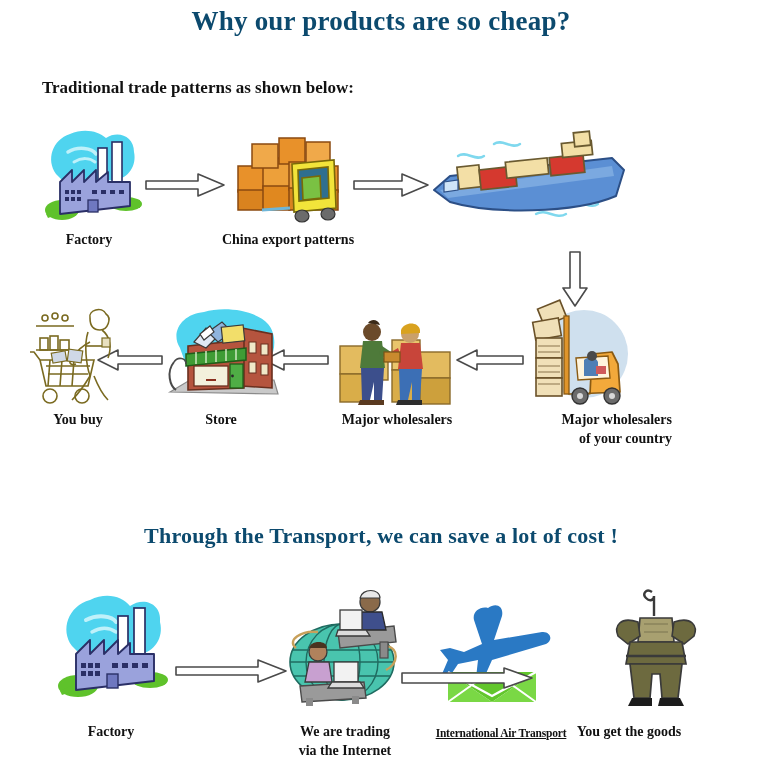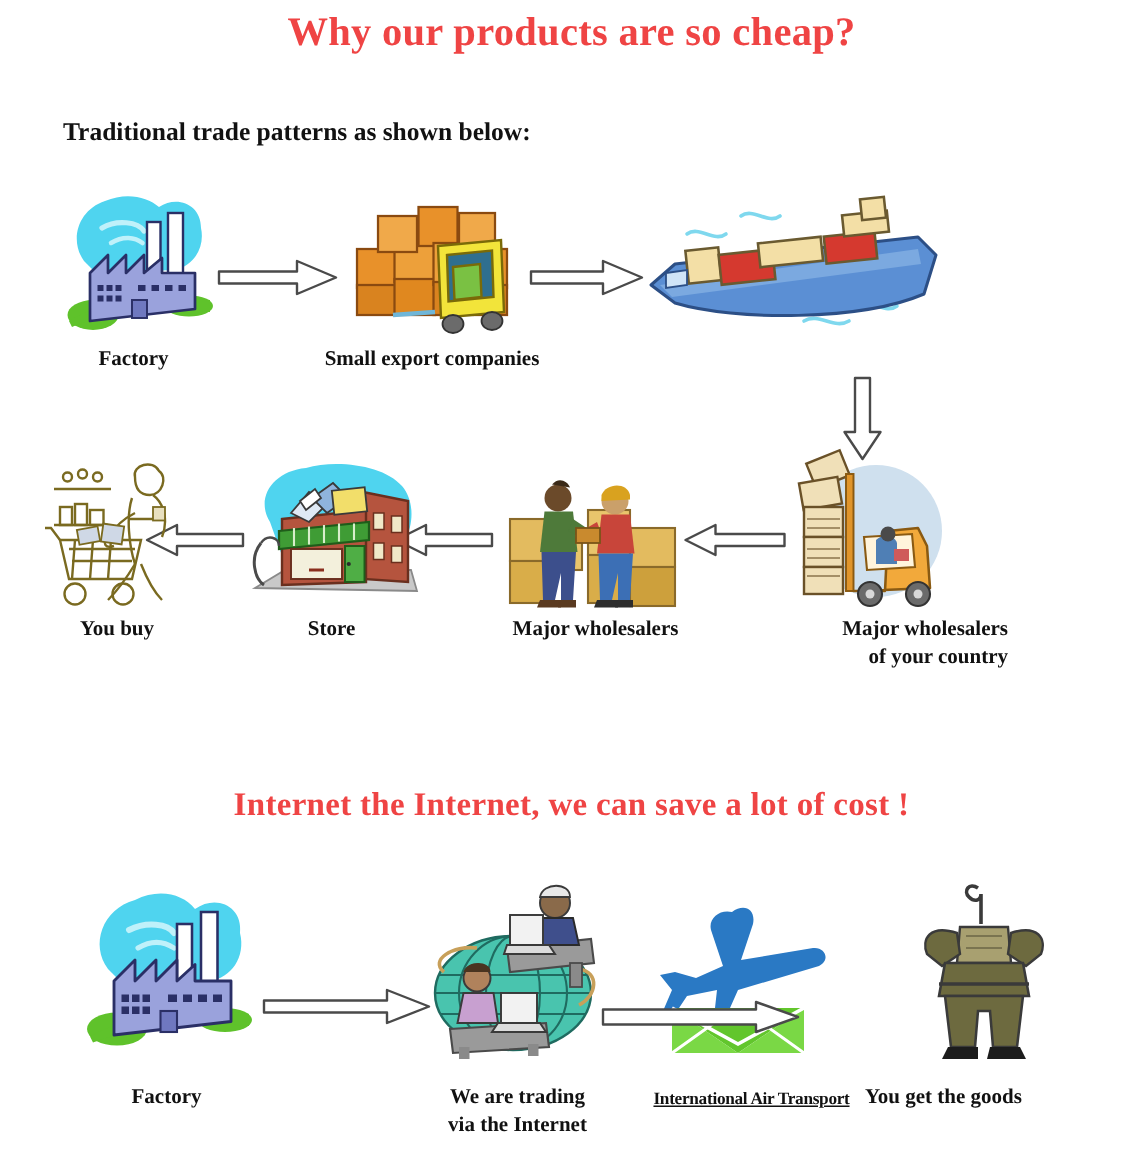--- a/index.html
+++ b/index.html
@@ -11,21 +11,21 @@
     overflow:hidden;
     -webkit-font-smoothing:antialiased;
   }
   .stage{position:absolute;left:0;top:0;width:762px;height:768px;}
 
   
   .heading{
     position:absolute;
     width:100%;
     text-align:center;
-    color:#ef4444;
+    color:#0c4a6e;
     font-weight:bold;
     font-family:"Liberation Serif", serif;
     letter-spacing:0.2px;
     white-space:nowrap;
   }
   #title-main{top:6px;font-size:27px;}
   #title-internet{top:523px;font-size:22px;}
 
   .subheading{
     position:absolute;
@@ -59,21 +59,21 @@
 </style>
 </head>
 <body>
 
 <div class="stage">
 
   <div class="heading" id="title-main">Why our products are so cheap?</div>
 
   <div class="subheading">Traditional trade patterns as shown below:</div>
 
-  <div class="heading" id="title-internet">Internet the Internet, we can save a lot of cost !</div>
+  <div class="heading" id="title-internet">Through the Transport, we can save a lot of cost !</div>
 
   <div class="icon" style="left:38px;top:122px;width:106px;height:102px;">
     <svg viewBox="0 0 106 102">
       <path d="M18 52 C8 38 14 18 32 12 C46 6 60 9 68 16 C80 8 96 14 96 30 C99 44 90 56 78 58 L26 60 Z" fill="#4fd4ef"></path>
       <path d="M30 30 C40 24 54 26 58 32" stroke="#bff1fa" stroke-width="3.5" fill="none" stroke-linecap="round"></path>
       <path d="M36 40 C44 35 52 36 57 40" stroke="#bff1fa" stroke-width="3" fill="none" stroke-linecap="round"></path>
       <ellipse cx="24" cy="88" rx="17" ry="10" fill="#5fc22b"></ellipse>
       <ellipse cx="88" cy="82" rx="16" ry="7" fill="#5fc22b"></ellipse>
       <path d="M8 92 C30 78 70 74 102 78 L102 86 C70 82 32 86 10 96 Z" fill="#5fc22b"></path>
       <rect x="60" y="26" width="9" height="40" fill="#ffffff" stroke="#2a2f66" stroke-width="1.6"></rect>
@@ -150,21 +150,21 @@
         <rect x="82" y="30" width="42" height="16" fill="#f3dfa6" transform="rotate(-6 103 38)"></rect>
         <rect x="126" y="26" width="34" height="18" fill="#d5392f" transform="rotate(-6 143 35)"></rect>
         <rect x="138" y="12" width="30" height="14" fill="#f3dfa6" transform="rotate(-6 153 19)"></rect>
         <rect x="150" y="2" width="16" height="14" fill="#f3dfa6" transform="rotate(-6 158 9)"></rect>
       </g>
       <path d="M20 52 L34 50 L34 60 L20 62 Z" fill="#cfe4f7" stroke="#2c4f86" stroke-width="1.2"></path>
     </svg>
   </div>
 
   <div class="label" style="left:30px;top:230px;width:118px;">Factory</div>
-  <div class="label" style="left:178px;top:230px;width:220px;">Small export companies</div>
+  <div class="label" style="left:178px;top:230px;width:220px;">China export patterns</div>
 
   <div class="arrow" style="left:560px;top:250px;width:30px;height:58px;">
     <svg viewBox="0 0 30 58">
       <path d="M10 2 L20 2 L20 38 L27 38 L15 56 L3 38 L10 38 Z" fill="#ffffff" stroke="#4a4a4a" stroke-width="1.6" stroke-linejoin="round"></path>
     </svg>
   </div>
 
   <div class="icon" style="left:522px;top:298px;width:116px;height:108px;">
     <svg viewBox="0 0 116 108">
       <circle cx="62" cy="56" r="44" fill="#cfe0ee"></circle>

